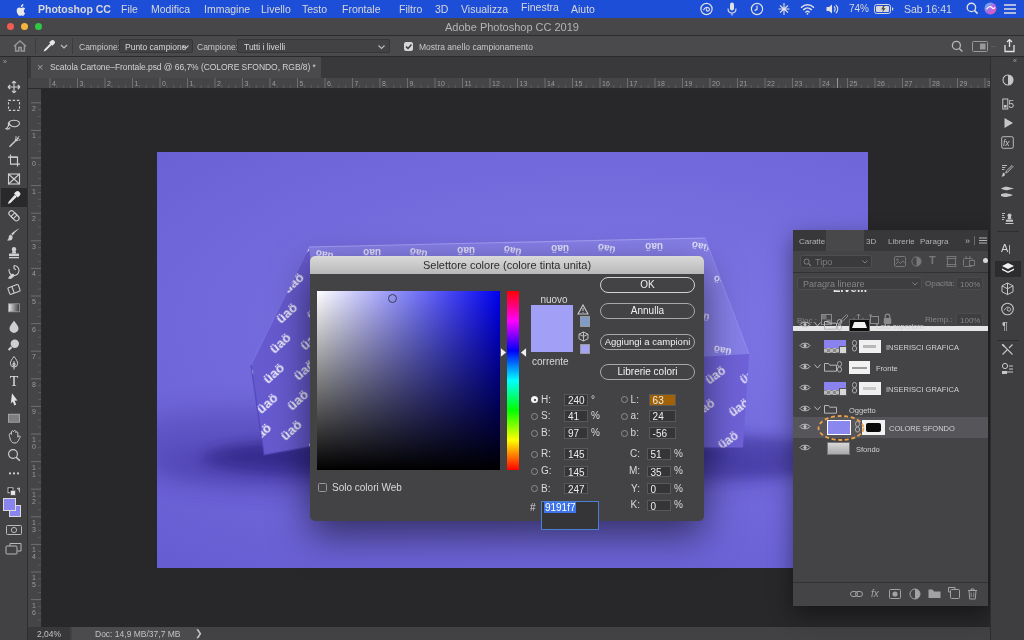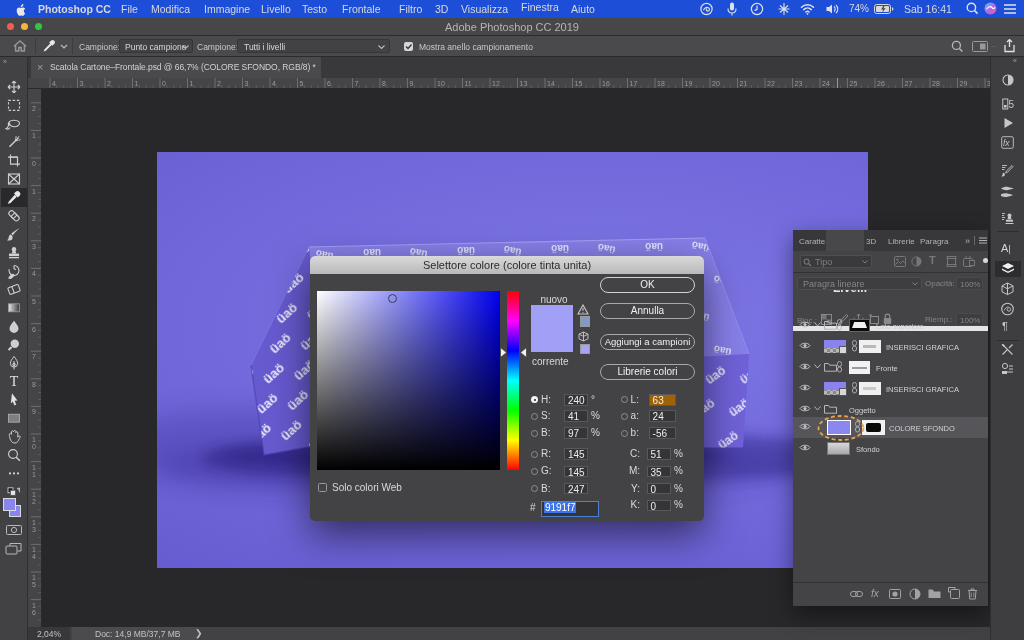--- a/index.html
+++ b/index.html
@@ -786,21 +786,21 @@
       </div>
       <div class="abs" style="left:364px;top:226.6px;font-size:10px;color:#d9d9da;">%</div>
       <div class="abs" style="left:316px;top:243.4px;font-size:10px;color:#d9d9da;width:14px;text-align:right;">K:</div>
       <div class="abs" style="left:336.5px;top:243.6px;width:24.4px;height:11.5px;background:#353537;border:1px solid #58585a;box-sizing:border-box;">
         <span style="position:absolute;left:3px;top:0px;font-size:10px;color:#ededee;">0</span>
       </div>
       <div class="abs" style="left:364px;top:243.4px;font-size:10px;color:#d9d9da;">%</div>
     </div>
 
   <div class="abs" style="left:220px;top:246px;">#</div>
-  <div class="abs" style="left:230.9px;top:245.4px;width:58px;height:16px;background:#353537;border:1.5px solid #4a7fd6;box-sizing:border-box;">
+  <div class="abs" style="left:230.9px;top:245.4px;width:58px;height:29px;background:#353537;border:1.5px solid #4a7fd6;box-sizing:border-box;">
     <span style="position:absolute;left:2px;top:-0.5px;background:#3f74e8;color:#fff;font-size:10px;padding:0 1px;">9191f7</span>
   </div>
 
   <div class="abs" style="left:8px;top:227px;width:9px;height:9px;border:1px solid #98989a;border-radius:1.5px;box-sizing:border-box;"></div>
   <div class="abs" style="left:22px;top:226px;">Solo colori Web</div>
 </div>
 
 <div class="abs" id="panel" style="left:793px;top:230px;width:195px;height:376px;background:#444446;box-shadow:0 8px 22px rgba(0,0,0,.45);font-size:9px;color:#cfcfd1;">
 
   <div class="abs" style="left:0;top:0;width:195px;height:21px;background:#38383a;">

